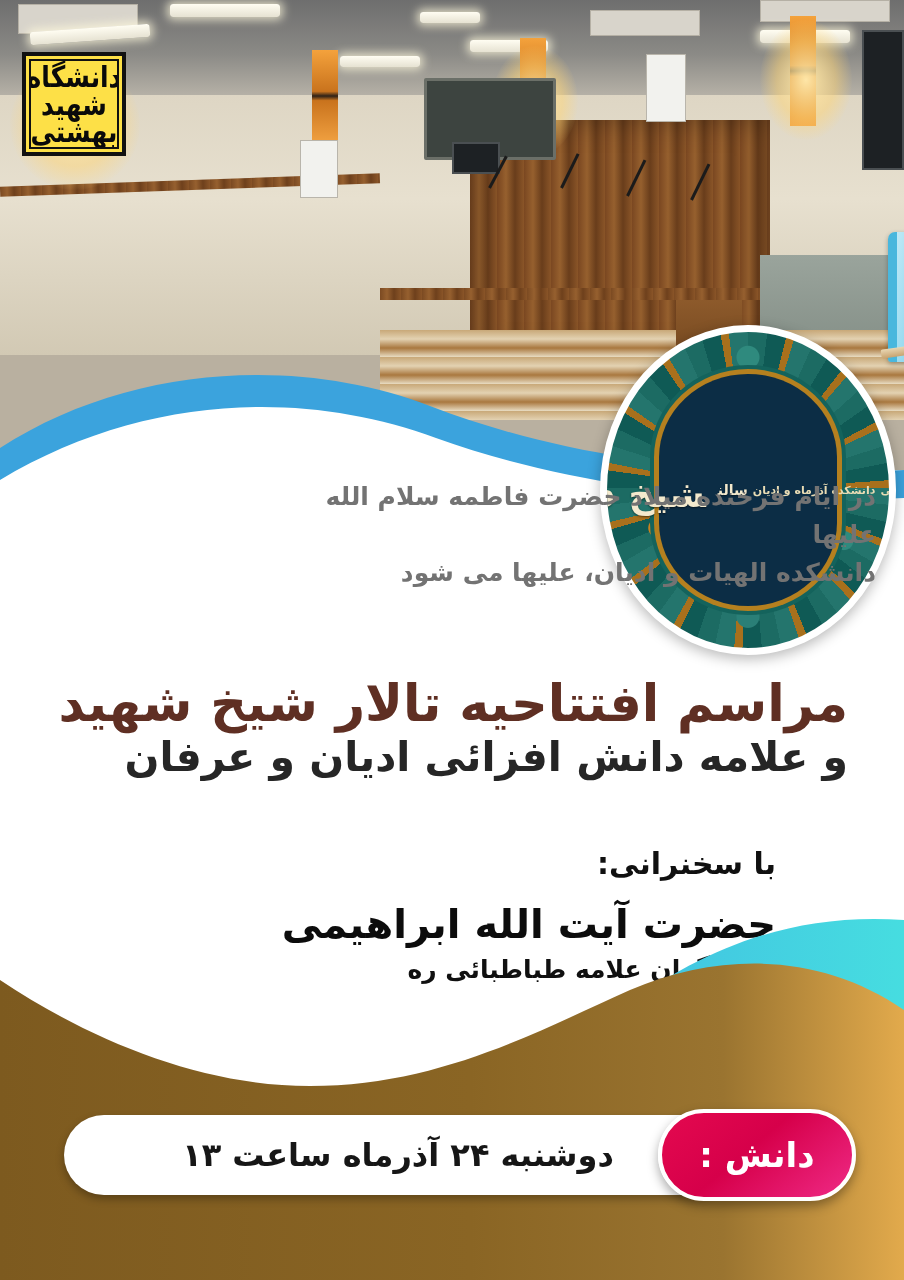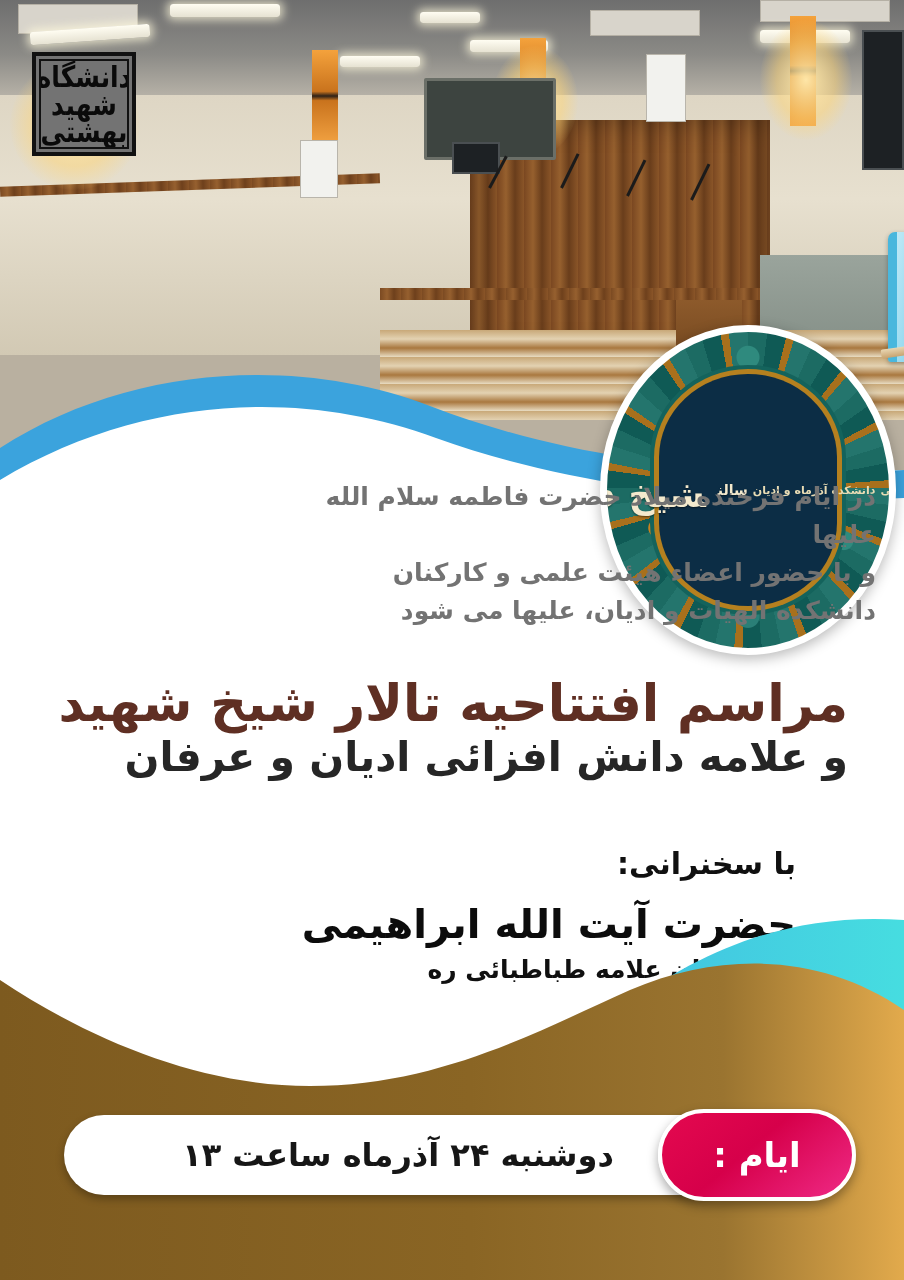--- a/index.html
+++ b/index.html
@@ -48,22 +48,22 @@
      box-shadow:0 2px 5px rgba(0,0,0,.3);}
   .seat .tab{position:absolute;left:-16px;bottom:6px;width:40px;height:9px;
      background:linear-gradient(180deg,#e8d6b2,#c9a36f);border-radius:2px;transform:rotate(-8deg);}
   .seat.b{background:linear-gradient(100deg,#bfe9f6 0%,#8fd6ee 50%,#63c1e4 100%);}
 
   
   .wave-top{position:absolute;left:0;top:330px;width:904px;height:190px;}
   .wave-bot{position:absolute;left:0;top:890px;width:904px;height:390px;}
 
   
-  .logo{position:absolute;left:32px;top:52px;width:104px;height:104px;
-     background:#737373;border:4px solid #111;padding:3px;}
+  .logo{position:absolute;left:22px;top:52px;width:104px;height:104px;
+     background:#fde047;border:4px solid #111;padding:3px;}
   .logo-inner{width:100%;height:100%;border:2px solid #111;
      display:flex;align-items:center;justify-content:center;overflow:hidden;}
   .logo-txt{font-family:"DejaVu Sans","Liberation Sans",sans-serif;
      font-size:25px;font-weight:700;color:#0a0a0a;line-height:.92;text-align:center;
      letter-spacing:-1px;transform:scaleY(1.18);}
 
   .medallion{position:absolute;left:600px;top:325px;width:296px;height:330px;
      border-radius:50%;border:7px solid #fff;overflow:hidden;
      box-shadow:0 4px 14px rgba(0,0,0,.28);
      background:
@@ -90,21 +90,21 @@
 
   .intro{position:absolute;right:28px;top:478px;width:560px;text-align:right;
      font-size:25px;font-weight:700;color:#737373;line-height:1.52;}
 
   .headline{position:absolute;right:56px;top:676px;width:800px;text-align:right;}
   .hl1{font-size:51px;font-weight:800;color:#5f2f23;line-height:1.08;
        letter-spacing:-.5px;white-space:nowrap;}
   .hl2{font-size:41px;font-weight:800;color:#262626;line-height:1.12;
        margin-top:4px;white-space:nowrap;}
 
-  .speaker{position:absolute;right:108px;top:846px;width:620px;text-align:right;}
+  .speaker{position:absolute;right:128px;top:846px;width:620px;text-align:right;}
   .sp-lead{font-size:30px;font-weight:700;color:#101010;}
   .sp-name{font-size:40px;font-weight:800;color:#0c0c0c;margin-top:20px;white-space:nowrap;}
   .sp-sub{font-size:25px;font-weight:700;color:#101010;margin-top:8px;}
 
   .timebar{position:absolute;left:0;top:1115px;width:904px;height:84px;}
   .tb-white{position:absolute;left:64px;top:0;width:668px;height:80px;
      background:#fff;border-radius:40px;box-shadow:0 4px 9px rgba(0,0,0,.3);
      display:flex;align-items:center;justify-content:center;}
   .tb-white span{font-size:32px;font-weight:800;color:#161616;letter-spacing:-.5px;}
   .tb-pill{position:absolute;left:658px;top:-6px;width:198px;height:92px;
@@ -205,21 +205,20 @@
       <div class="logo-txt">
         <div>دانشگاه</div>
         <div>شهید</div>
         <div>بهشتی</div>
       </div>
     </div>
   </div>
 
   <div class="intro">
     <div>در ایام  فرخنده میلاد حضرت فاطمه سلام الله علیها</div>
-    <div>و با حضور اعضاء هیئت علمی و کارکنان</div>
     <div>دانشکده الهیات و ادیان، علیها می شود</div>
   </div>
 
   <div class="headline">
     <div class="hl1">مراسم افتتاحیه تالار شیخ شهید</div>
     <div class="hl2">و علامه دانش افزائی ادیان و عرفان</div>
   </div>
 
   <div class="speaker">
     <div class="sp-lead">با سخنرانی:</div>
@@ -243,17 +242,17 @@
     </defs>
     <path d="M904,30 C790,22 700,60 620,120 C530,190 430,250 300,252 C190,254 80,210 0,150 L0,390 L904,390 Z" fill="url(#gblue)"></path>
     <path d="M0,90 C90,150 200,196 310,196 C440,196 540,140 630,100 C720,62 820,62 904,120 L904,390 L0,390 Z" fill="url(#gbrown)"></path>
   </svg>
 
   <div class="timebar">
     <div class="tb-white">
       <span>دوشنبه ۲۴ آذرماه ساعت ۱۳</span>
     </div>
     <div class="tb-pill">
-      <span>ایام :</span>
+      <span>دانش :</span>
     </div>
   </div>
 
 </div>
 
 </body></html>

